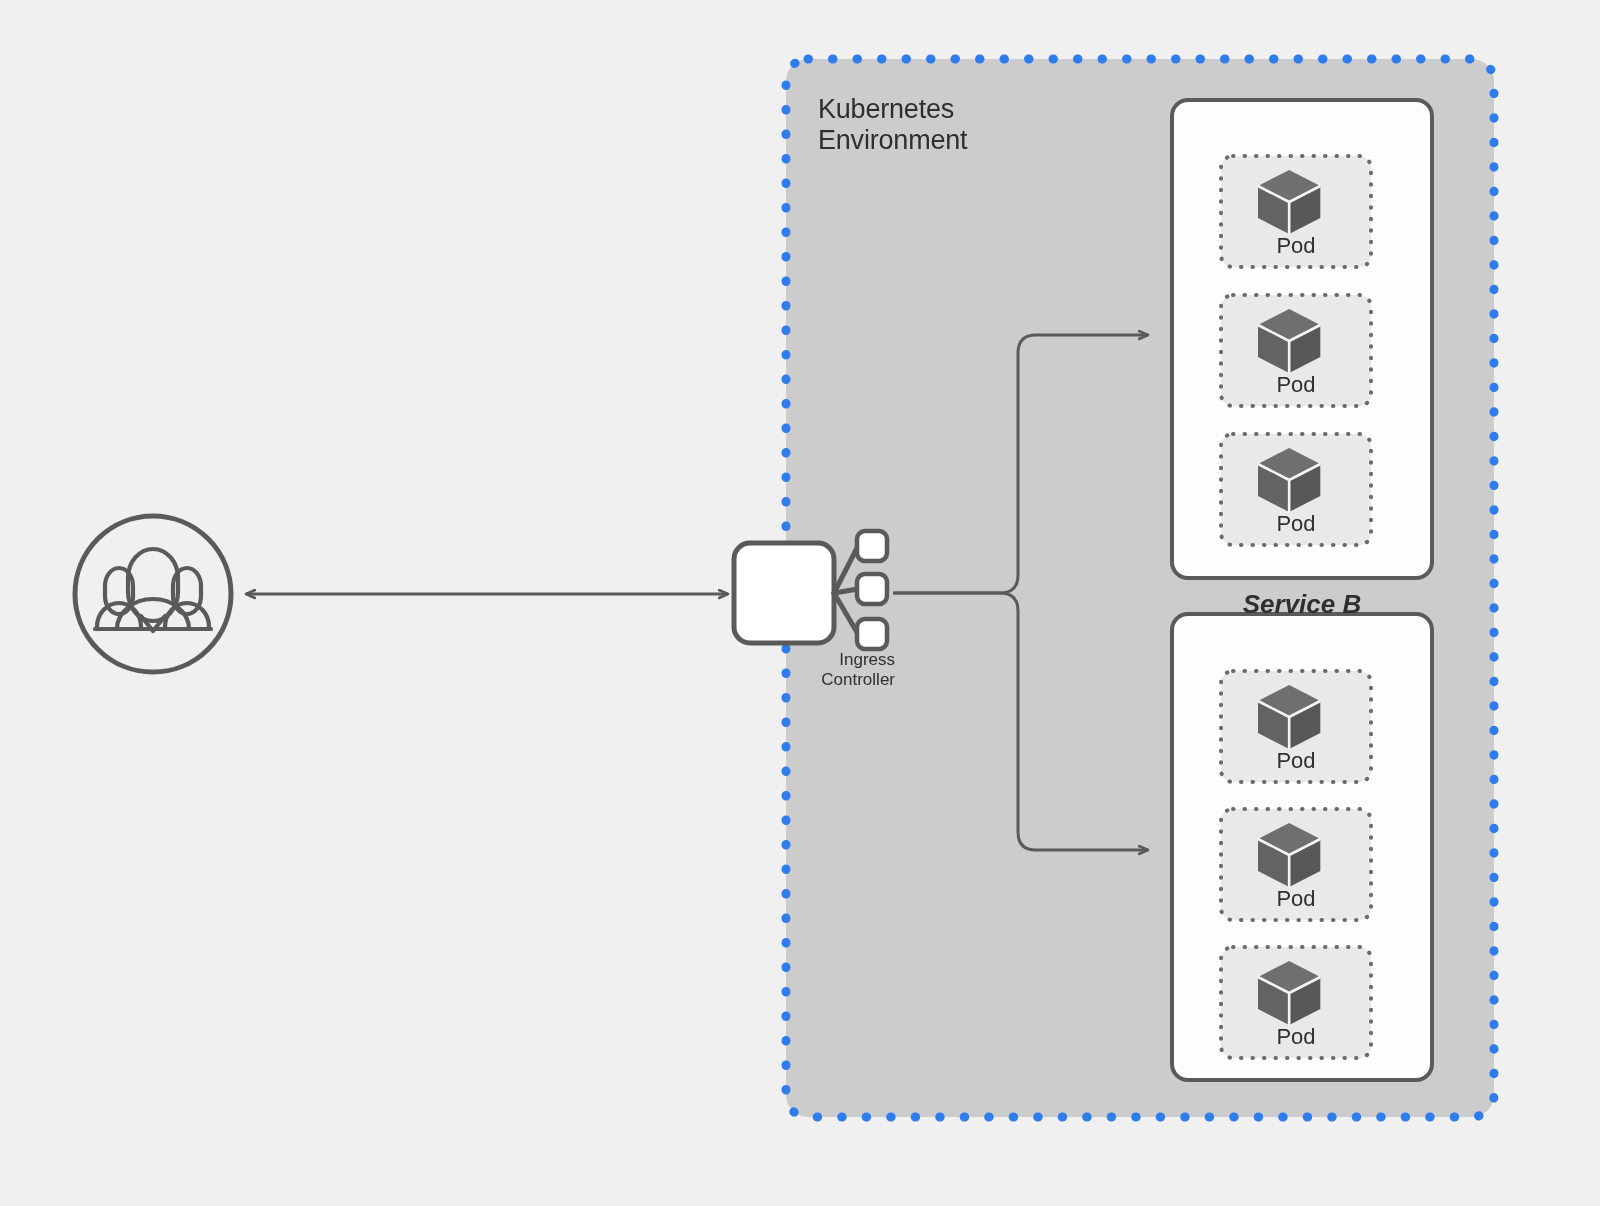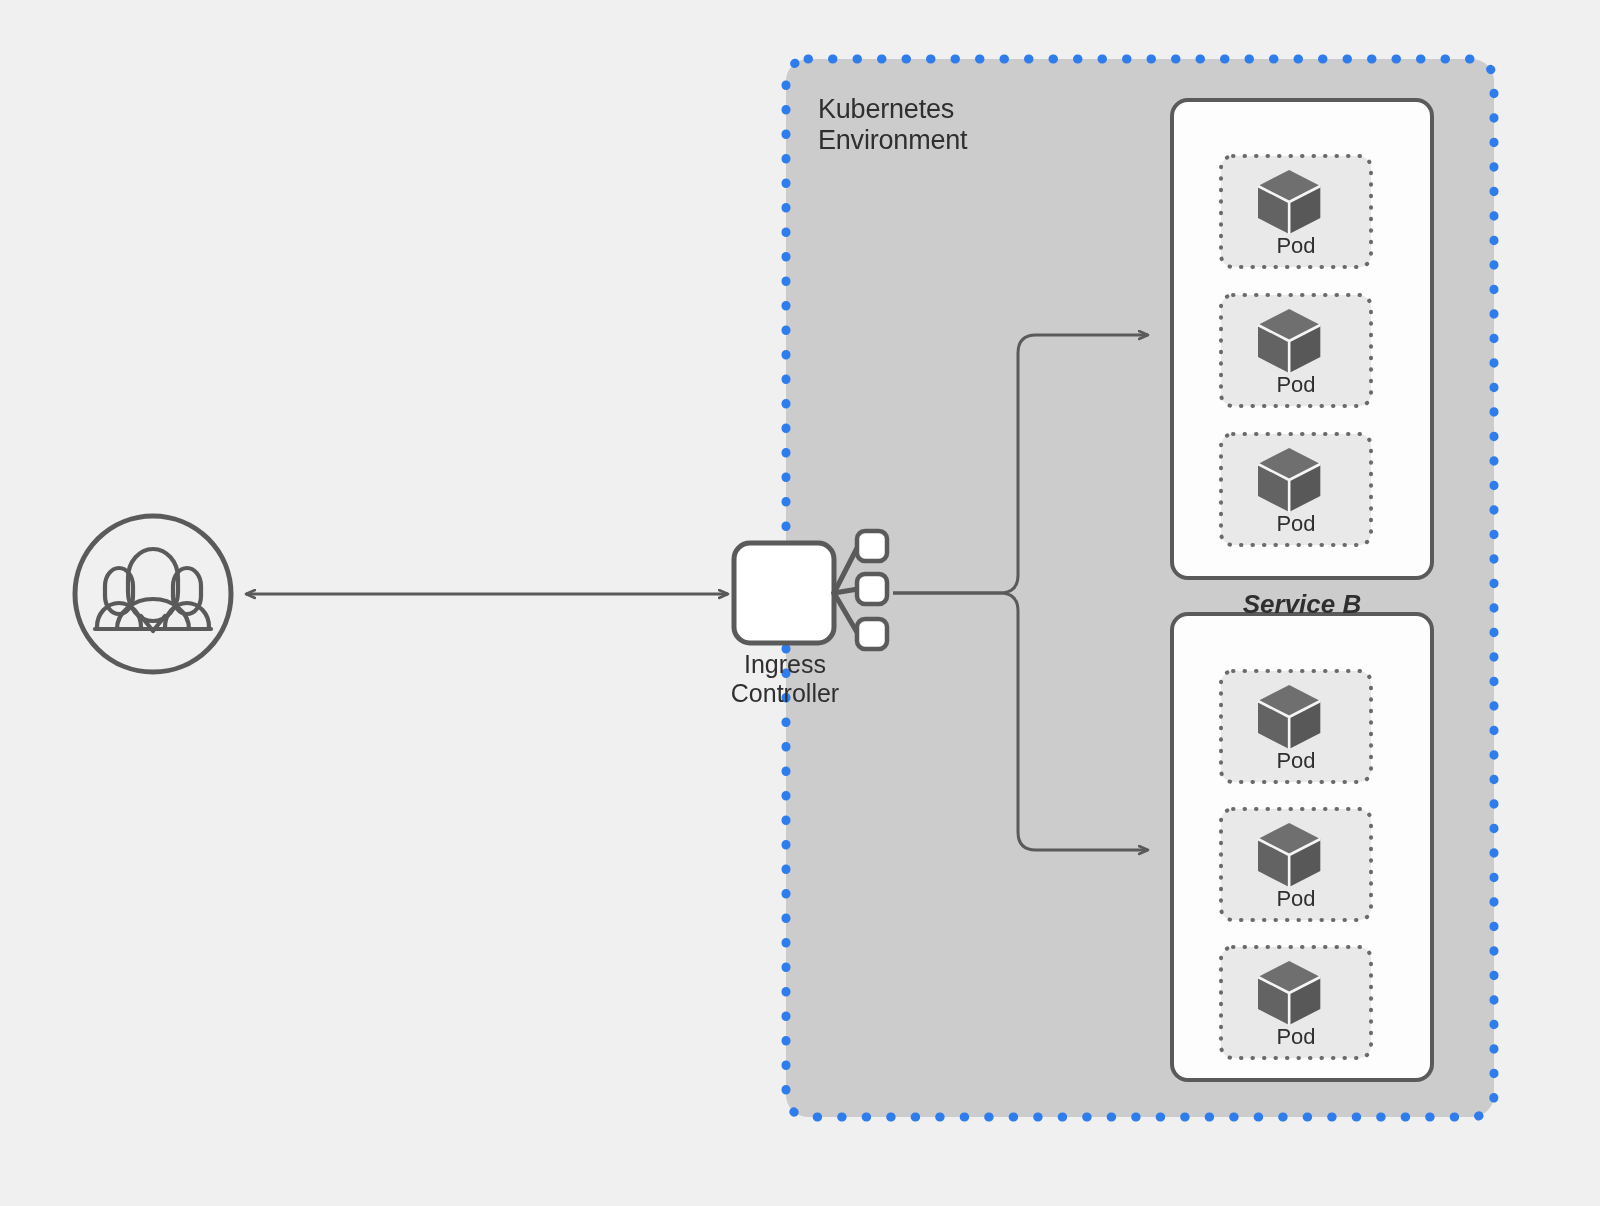--- a/index.html
+++ b/index.html
@@ -43,23 +43,24 @@
     font-size: 27px;
     font-weight: normal;
     letter-spacing: -0.2px;
     color: #2f2f2f;
     margin-top: 8px;
   }
   #ingress-label {
     left: 675px;
     top: 650px;
     width: 220px;
-    font-size: 25px;
+    font-size: 17px;
     font-weight: normal;
     color: #2f2f2f;
+    text-align: right;
   }
   .service-title {
     position: absolute;
     width: 260px;
     text-align: center;
     font-size: 26px;
     font-weight: bold;
     color: #2f2f2f;
   }
   #service-a-title { left: 1172px; top: 111px; }

